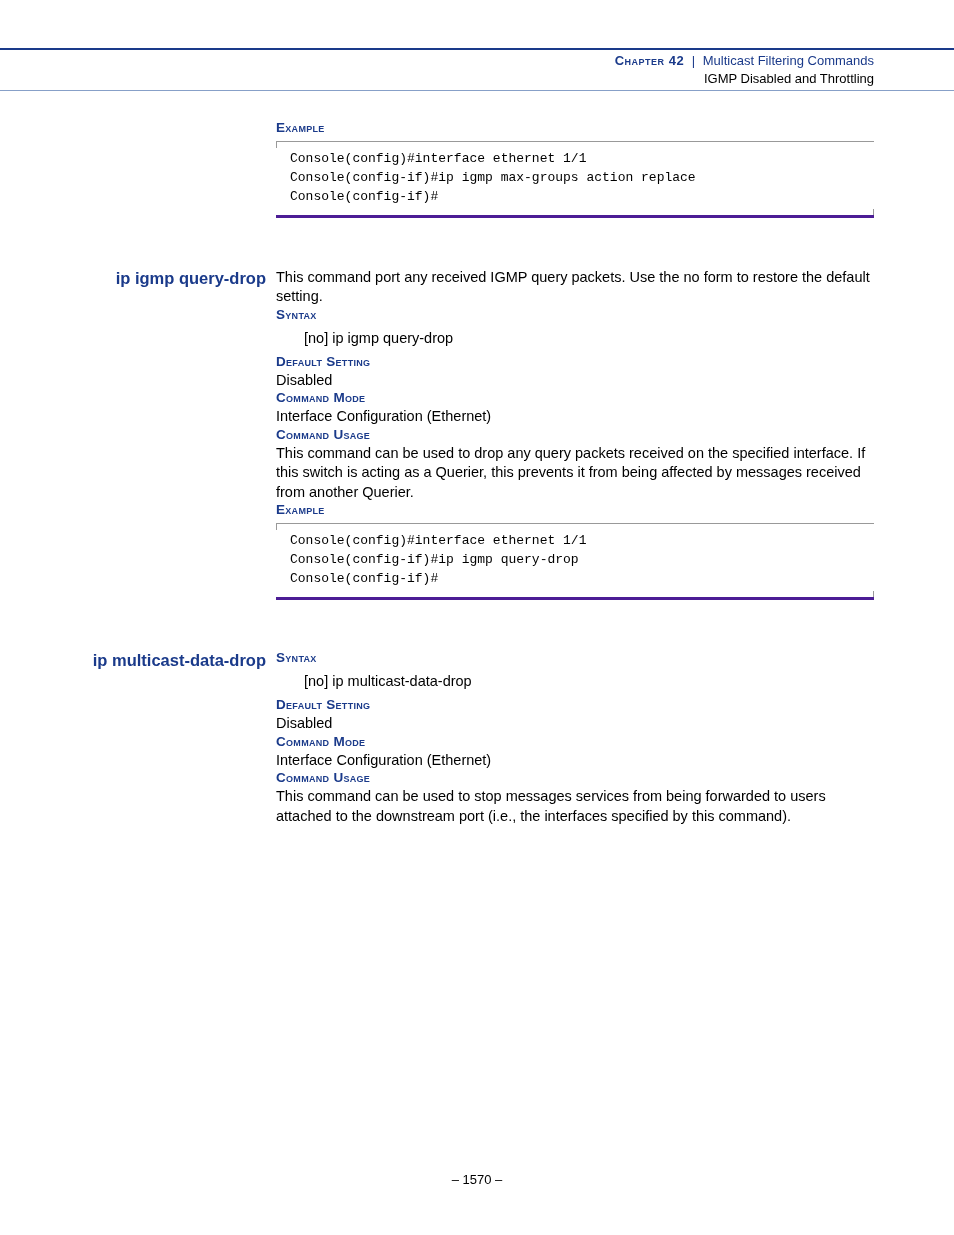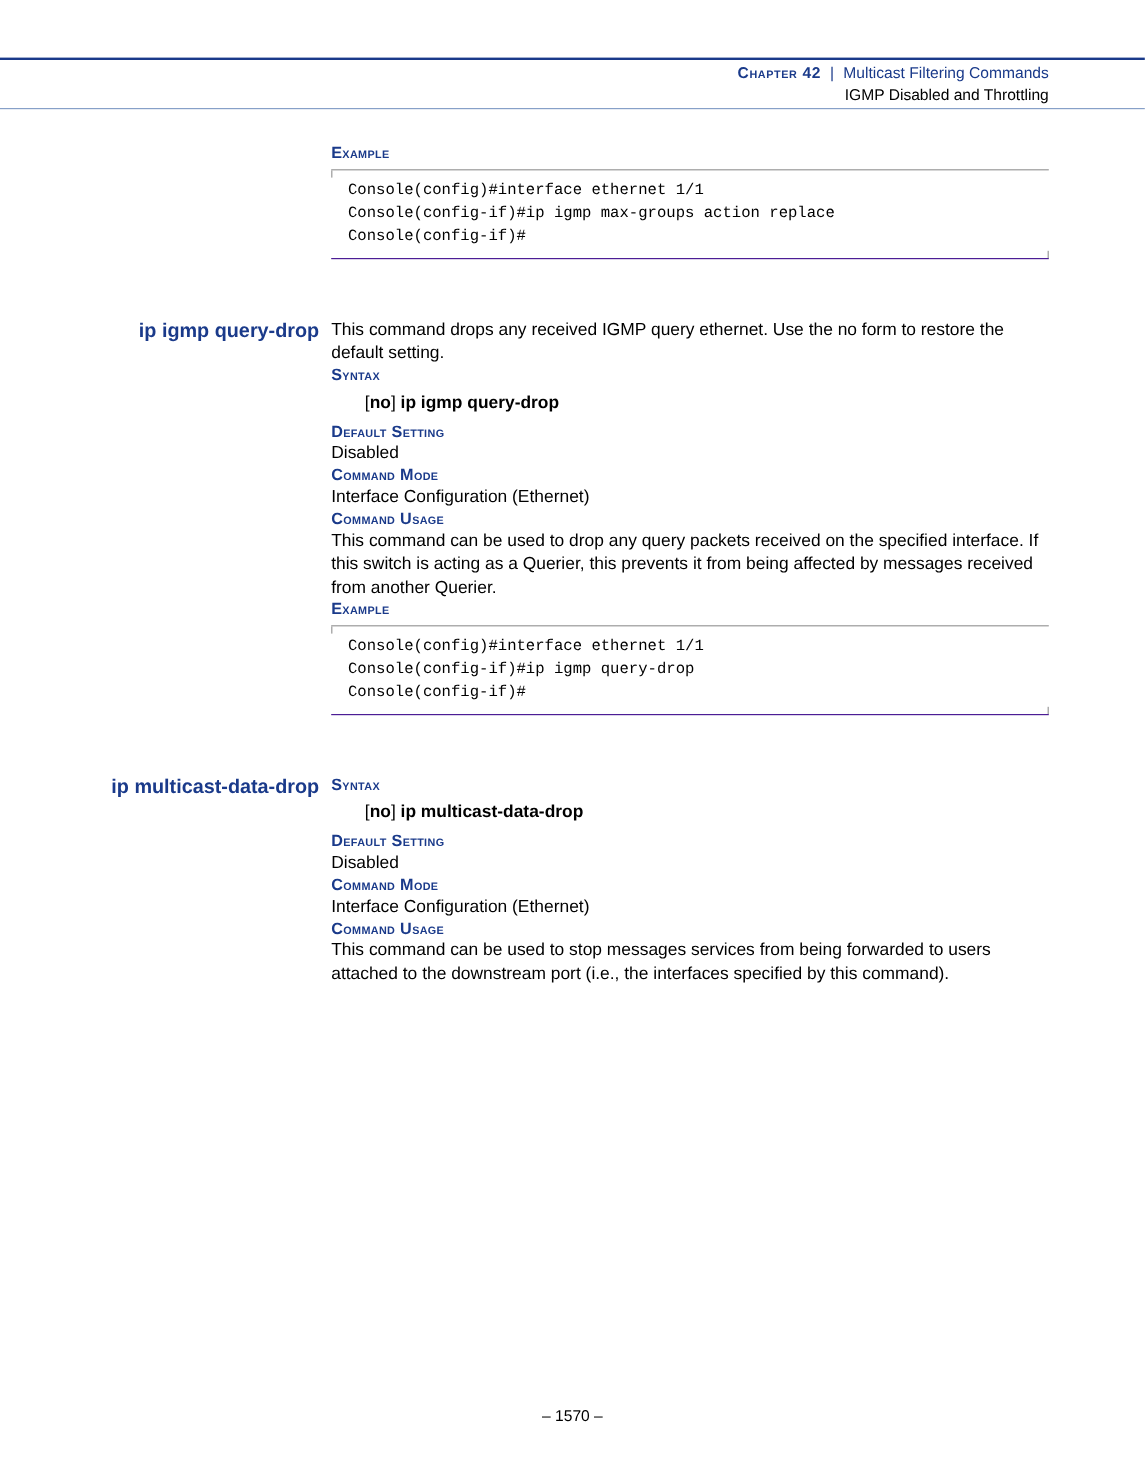--- a/index.html
+++ b/index.html
@@ -87,26 +87,26 @@
   .subhead.first {
     margin-top: 0;
   }
   .syntax-line {
     font-size: 14.5px;
     margin-left: 28px;
     margin-top: 8px;
     margin-bottom: 8px;
   }
   .syntax-line .bold {
-    font-weight: bold;
+    font-weight: normal;
     text-align: right;
   }
   .code-block {
     border-top: 1px solid #999;
-    border-bottom: 1px solid #4c1d95;
+    border-bottom: 3px solid #4c1d95;
     padding: 8px 14px;
     margin-top: 6px;
     font-family: "Courier New", monospace;
     font-size: 13px;
     line-height: 1.45;
     white-space: pre;
     position: relative;
   }
   .code-block::before {
     content: "";
@@ -161,21 +161,21 @@
       </div>
     </div>
 
     <div class="spacer"></div>
 
     <div class="section-row">
       <div class="left-col">
         <span class="cmd-title">ip igmp query-drop</span>
       </div>
       <div class="right-col">
-        <div class="body-text">This command drops any received IGMP query ethernet. Use the no form to restore the default setting.</div>
+        <div class="body-text">This command port any received IGMP query packets. Use the no form to restore the default setting.</div>
 
         <div class="subhead">Syntax</div>
         <div class="syntax-line">
           [<span class="bold">no</span>] <span class="bold">ip igmp query-drop</span>
         </div>
 
         <div class="subhead">Default Setting</div>
         <div class="body-text">Disabled</div>
 
         <div class="subhead">Command Mode</div>

